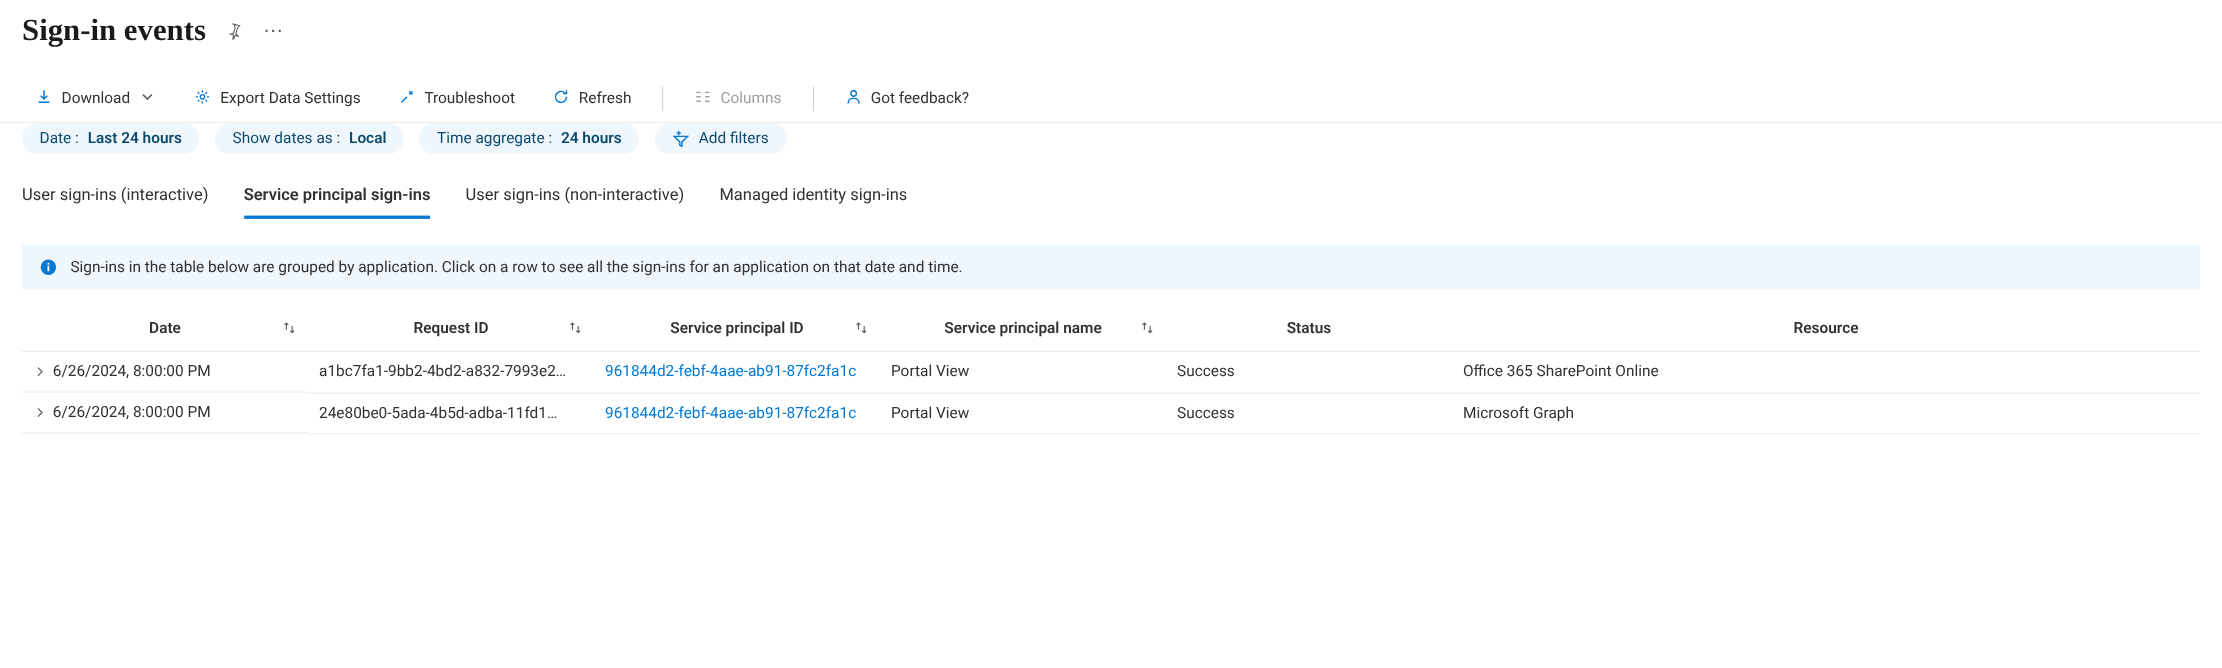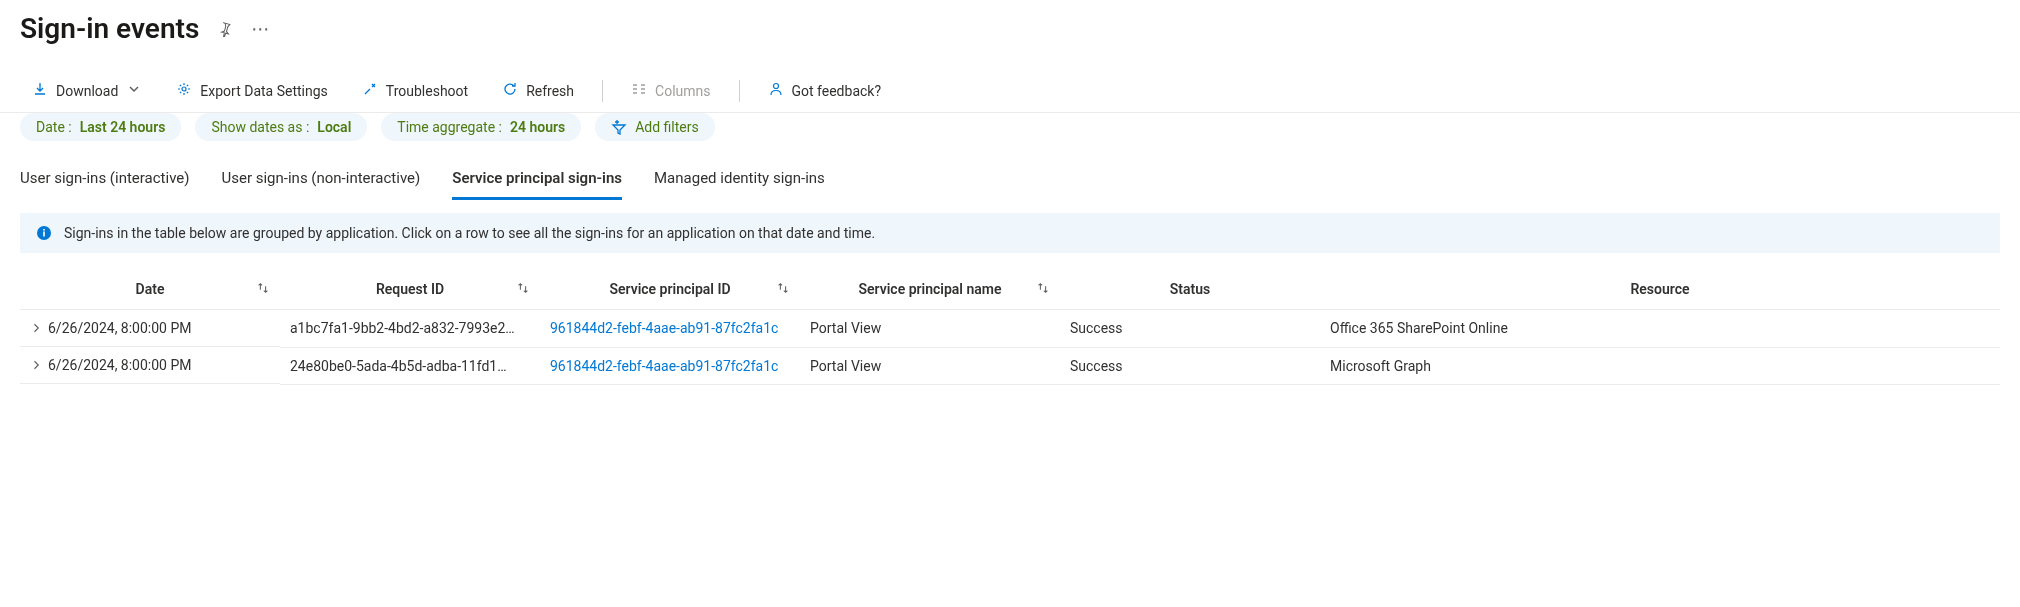--- a/index.html
+++ b/index.html
@@ -6,52 +6,52 @@
   body {
     font-family: "Segoe UI", -apple-system, BlinkMacSystemFont, Roboto, sans-serif;
     font-size: 14px;
     color: #323130;
     background: #fff;
     width: 2020px;
   }
   .container { padding: 12px 20px 0 20px; }
 
   
-  .title-row { display: flex; align-items: center; gap: 18px; margin-bottom: 24px; }
+  .title-row { display: flex; align-items: center; gap: 18px; margin-bottom: 24px; font-family: Liberation Serif, serif; }
   .page-title { font-size: 28px; font-weight: 600; color: #1b1a19; }
   .title-icon { color: #605e5c; cursor: pointer; display:flex; align-items:center; }
   .title-icon svg { width:16px; height:16px; }
 
   
   .toolbar { display: flex; align-items: center; gap: 10px; border-bottom: 1px solid #edebe9; margin-left: -20px; margin-right: -20px; padding: 0 20px; height: 44px; }
   .tbtn { display: flex; align-items: center; gap: 8px; padding: 8px 12px; cursor: pointer; color: #323130; font-size: 14px; }
   .tbtn.disabled { color: #a19f9d; cursor: default; }
   .tbtn svg { width:16px; height:16px; }
   .tbtn .blue { color: #0078d4; }
   .tsep { width:1px; height: 22px; background:#d2d0ce; margin: 0 6px; }
 
   
   .banner { display:flex; align-items:center; gap:12px; background:#eff6fc; border:1px solid #eff6fc; padding: 10px 14px; margin-top: 12px; margin-bottom: 14px; }
   .banner svg.info { width:16px; height:16px; color:#0078d4; flex-shrink:0; }
   .banner-text { color:#323130; font-size:14px; }
   .banner svg.arrow { width:14px; height:14px; color:#323130; }
 
   
   .pill-row { display:flex; align-items:center; gap:14px; margin-bottom: 10px; }
-  .pill { background:#eff6fc; border-radius:16px; padding:6px 16px; font-size:14px; color:#4d7c0f; cursor:pointer; display:flex; align-items:flex-start; gap:8px; }
+  .pill { background:#eff6fc; border-radius:16px; padding:6px 16px; font-size:14px; color:#0c4a6e; cursor:pointer; display:flex; align-items:flex-start; gap:8px; }
   .pill .bold { font-weight:600; }
   .pill svg { width:16px; height:16px; color:#0078d4; }
 
   
   .tabs { display:flex; gap:32px; margin-top: 20px; }
   .tab { padding: 8px 0 10px 0; font-size:15px; color:#323130; cursor:pointer; border-bottom: 3px solid transparent; }
   .tab.active { font-weight:600; border-bottom-color:#0078d4; }
 
   
-  .banner2 { display:flex; align-items:center; gap:12px; background:#eff6fc; padding:12px 16px; margin-top: 13px; }
+  .banner2 { display:flex; align-items:center; gap:12px; background:#eff6fc; padding:12px 16px; margin-top: 24px; }
   .banner2 svg { width:16px; height:16px; color:#0078d4; flex-shrink:0; }
 
   
   table { width:100%; border-collapse:collapse; margin-top: 18px; font-size:14px; }
   th { text-align:center; font-weight:600; color:#323130; padding:10px 10px 12px 10px; border-bottom:1px solid #edebe9; position:relative; }
   th .sorter { position:absolute; right:10px; top:10px; color:#605e5c; display:flex; }
   th .sorter svg { width:14px; height:14px; }
   td { padding:10px 10px; border-bottom:1px solid #edebe9; vertical-align:middle; white-space:nowrap; overflow:hidden; text-overflow:ellipsis; }
   td.date-cell { display:flex; align-items:center; gap:6px; }
   td.date-cell svg { width:12px; height:12px; color:#605e5c; }
@@ -156,22 +156,22 @@
     <div class="pill">
       <svg viewBox="0 0 16 16" fill="none" stroke="currentColor" stroke-width="1.3">
           <path d="M6 1v4M4 3h4M2 6h12l-5 5v4l-2-1v-3z"></path>
         </svg>
       <span>Add filters</span>
     </div>
   </div>
 
   <div class="tabs">
     <div class="tab">User sign-ins (interactive)</div>
+    <div class="tab active">Service principal sign-ins</div>
     <div class="tab">User sign-ins (non-interactive)</div>
-    <div class="tab active">Service principal sign-ins</div>
     <div class="tab">Managed identity sign-ins</div>
   </div>
 
   <div class="banner2">
     <svg viewBox="0 0 16 16" fill="currentColor">
         <circle cx="8" cy="8" r="7"></circle>
         <rect x="7.2" y="6.5" width="1.6" height="5" fill="#fff"></rect>
         <rect x="7.2" y="4" width="1.6" height="1.6" fill="#fff"></rect>
       </svg>
     <span>Sign-ins in the table below are grouped by application. Click on a row to see all the sign-ins for an application on that date and time.</span>

